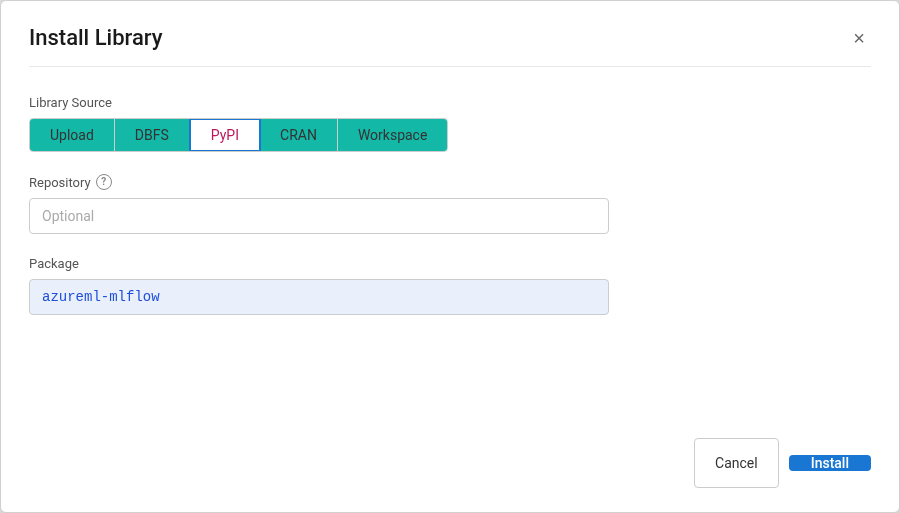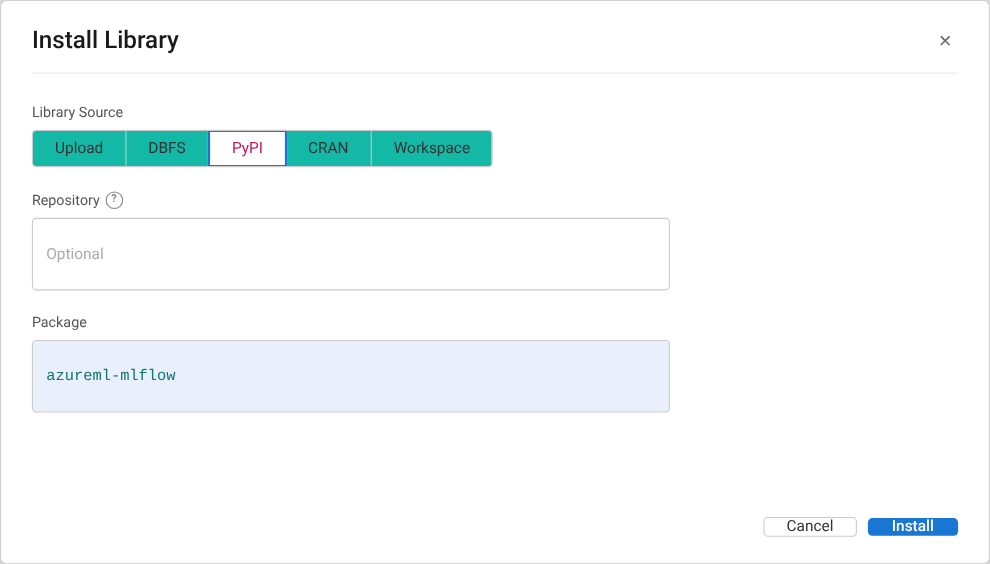--- a/index.html
+++ b/index.html
@@ -124,26 +124,26 @@
       color: #be185d;
       font-weight: 400;
       margin: -1px;
       z-index: 1;
       position: relative;
     }
 
     .text-input {
       width: 100%;
       max-width: 580px;
-      padding: 24px 12px;
+      padding: 9px 12px;
       border: 1px solid #ccc;
       border-radius: 4px;
       font-size: 14px;
       font-family: inherit;
-      color: #0f766e;
+      color: #1d4ed8;
       outline: none;
     }
 
     .text-input.has-value {
       background-color: #eaf0fb;
       border-color: #ccc;
       font-family: Liberation Mono, monospace;
     }
 
     .text-input::placeholder {
@@ -153,21 +153,21 @@
     .dialog-footer {
       position: absolute;
       bottom: 24px;
       right: 28px;
       display: flex;
       gap: 10px;
       align-items: center;
     }
 
     .btn-cancel {
-      padding: 0 20px;
+      padding: 16px 20px;
       border: 1px solid #ccc;
       background: #fff;
       border-radius: 4px;
       cursor: pointer;
       font-size: 14px;
       font-family: inherit;
       color: #333;
     }
 
     .btn-install {

